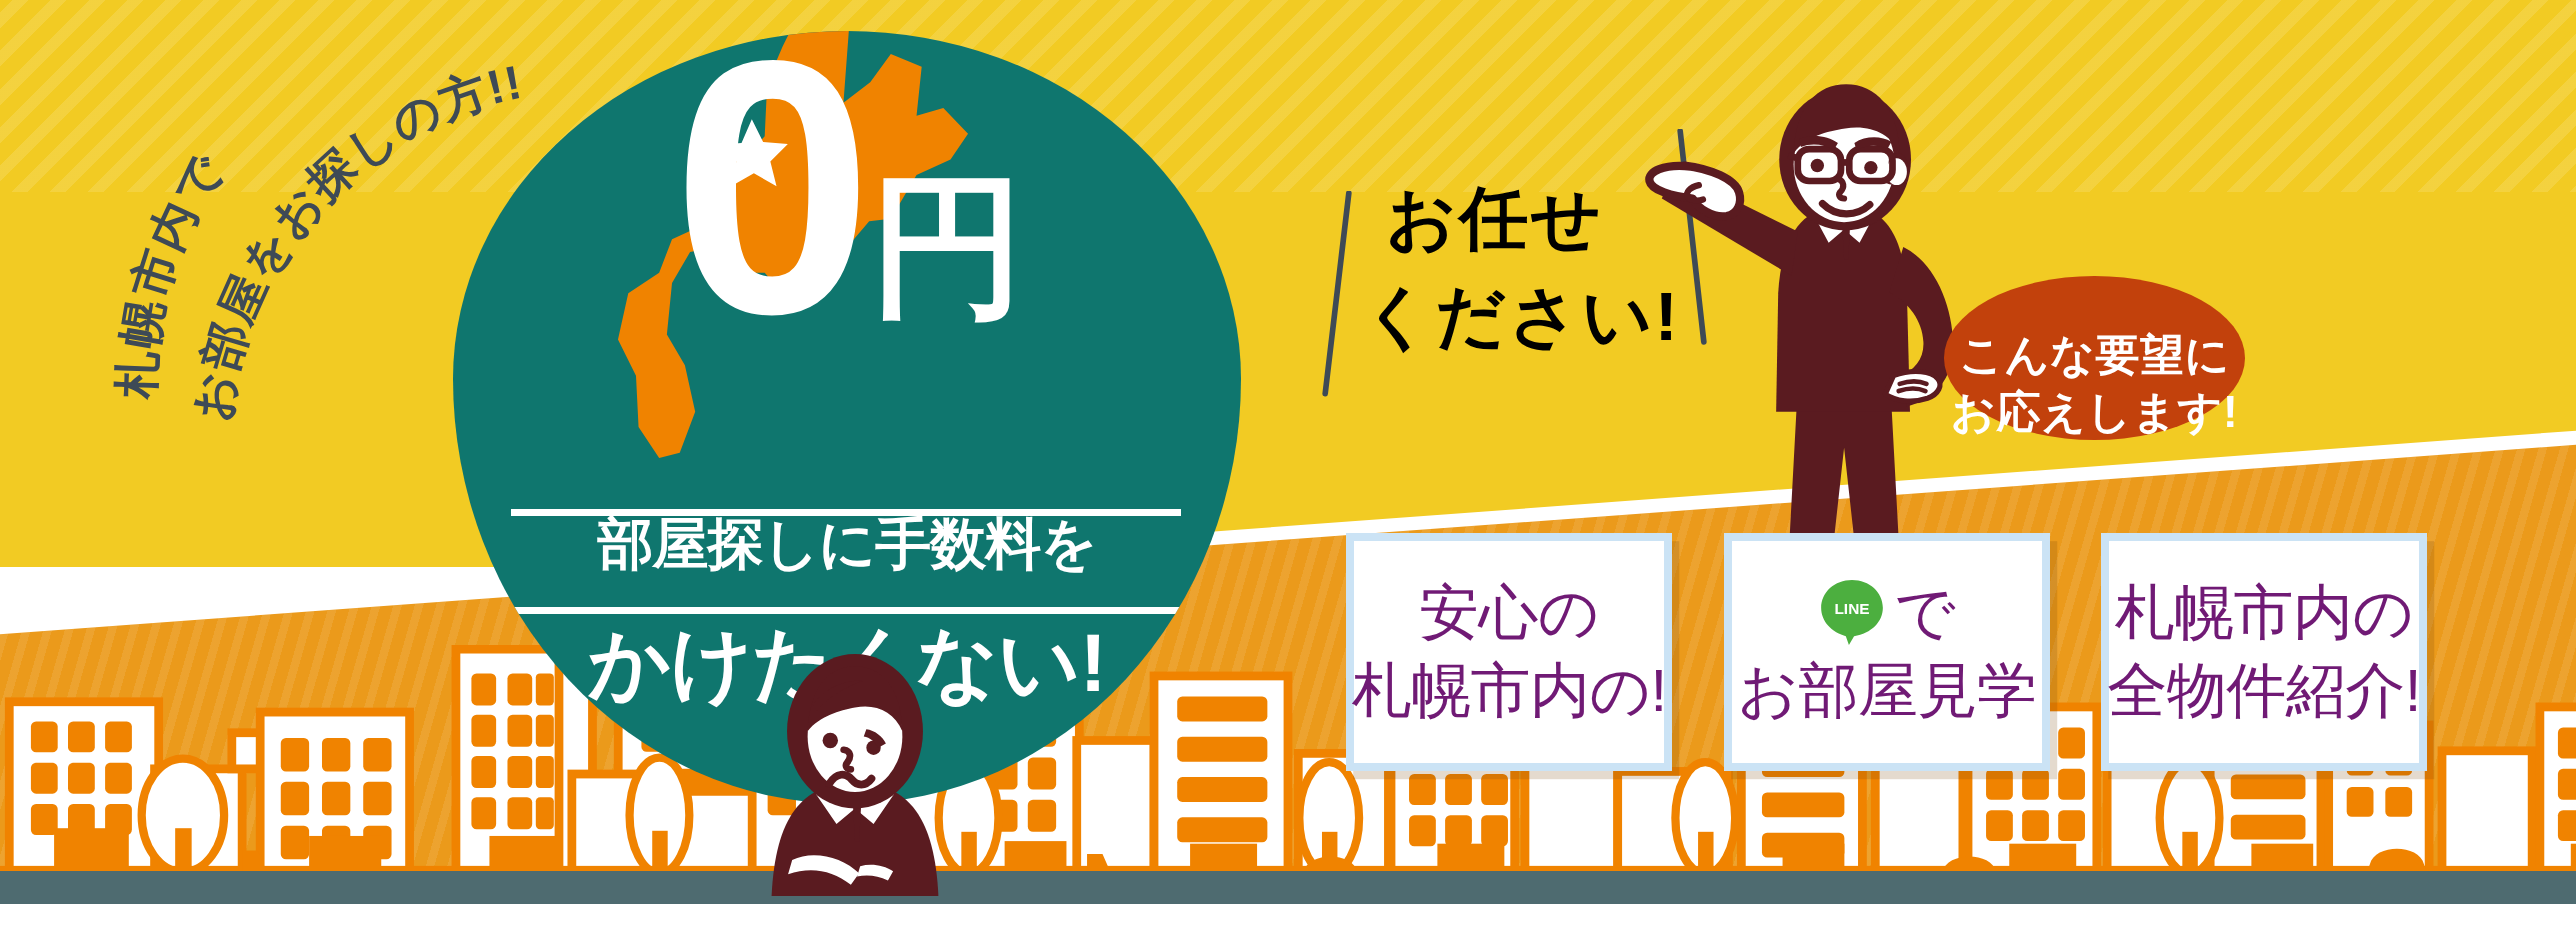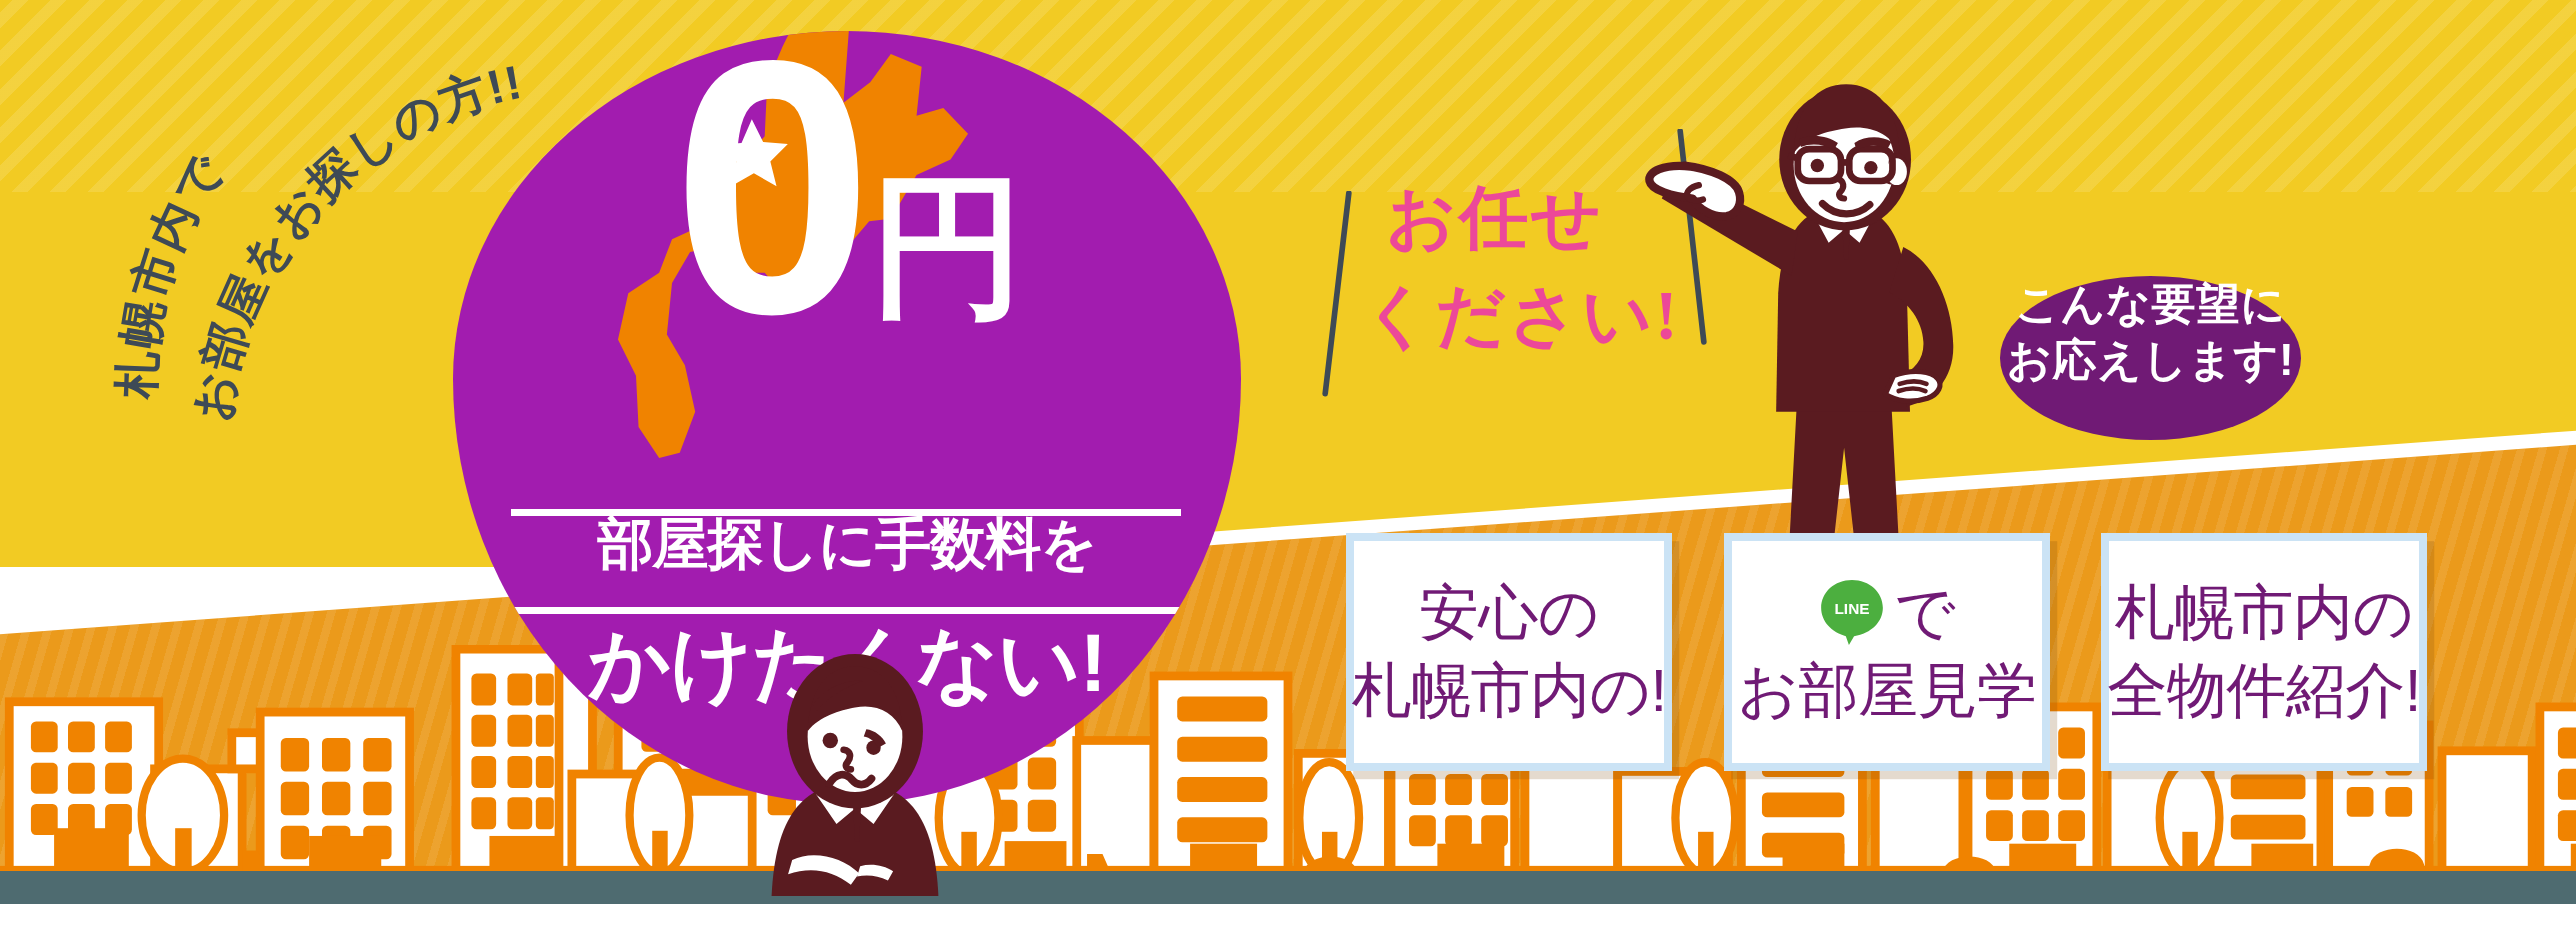--- a/index.html
+++ b/index.html
@@ -44,21 +44,21 @@
   .city{position:absolute;left:0;bottom:0;width:100%;height:289px;}
   .road{position:absolute;left:0;bottom:30px;width:100%;height:33px;background:#4e6b70;}
 
   
   .arc-text{position:absolute;left:93px;top:5.2px;width:696px;height:422px;pointer-events:none;}
   .arc-text text{fill:#3e4a56;font-family:"Liberation Sans","DejaVu Sans",sans-serif;font-weight:bold;}
 
   
   .blue-circle{
     position:absolute;left:453px;top:31px;width:788px;height:773px;
-    background:#a21caf;border-radius:50% 50% 50% 50% / 45% 45% 55% 55%;
+    background:#0f766e;border-radius:50% 50% 50% 50% / 45% 45% 55% 55%;
   }
   .blue-circle-inner{position:absolute;left:0;top:0;width:100%;height:100%;overflow:hidden;border-radius:50% 50% 50% 50% / 45% 45% 55% 55%;}
 
   .hokkaido{position:absolute;left:108px;top:-26px;width:464px;height:592px;}
 
   .zero-wrap{position:absolute;left:0;top:15.5px;width:100%;text-align:center;}
   .zero{
     display:inline-block;color:#fff;font-size:361px;line-height:0.78;
     font-weight:bold;letter-spacing:-6.2px;
     font-family:"Liberation Sans","DejaVu Sans",sans-serif;
@@ -81,35 +81,35 @@
     color:#fff;font-size:81px;font-weight:bold;line-height:1.05;letter-spacing:-1px;
     white-space:nowrap;
   }
 
   
   .woman{position:absolute;left:752px;top:654px;width:206px;height:242px;}
 
   
   .omakase{
     position:absolute;left:1386px;top:170px;width:319px;
-    color:#ec4899;font-size:69px;font-weight:bold;line-height:1.42;
-    letter-spacing:2.6px;text-align:left;font-family:Liberation Serif, serif;
+    color:#000000;font-size:69px;font-weight:bold;line-height:1.42;
+    letter-spacing:2.6px;text-align:left;
   }
   .quote-mark{position:absolute;pointer-events:none;}
   .ql{left:1319px;top:191px;width:36px;height:206px;}
   .qr{left:1674px;top:129px;width:36px;height:216px;}
 
   
   .man{position:absolute;left:1643px;top:77px;width:361px;height:520px;}
 
   
   .bubble{
-    position:absolute;left:2000px;top:276px;width:301px;height:164px;
-    background:#701a75;border-radius:50%;
-    display:flex;align-items:flex-start;justify-content:center;
+    position:absolute;left:1944px;top:276px;width:301px;height:164px;
+    background:#c2410c;border-radius:50%;
+    display:flex;align-items:flex-end;justify-content:center;
   }
   .bubble-text{
     color:#fff;font-size:44px;font-weight:bold;line-height:1.28;text-align:center;
     letter-spacing:0.5px;
   }
 
   
   .cards{position:absolute;left:1346px;top:533px;width:1084px;height:242px;}
   .card{
     position:absolute;top:0;width:326px;height:238px;

